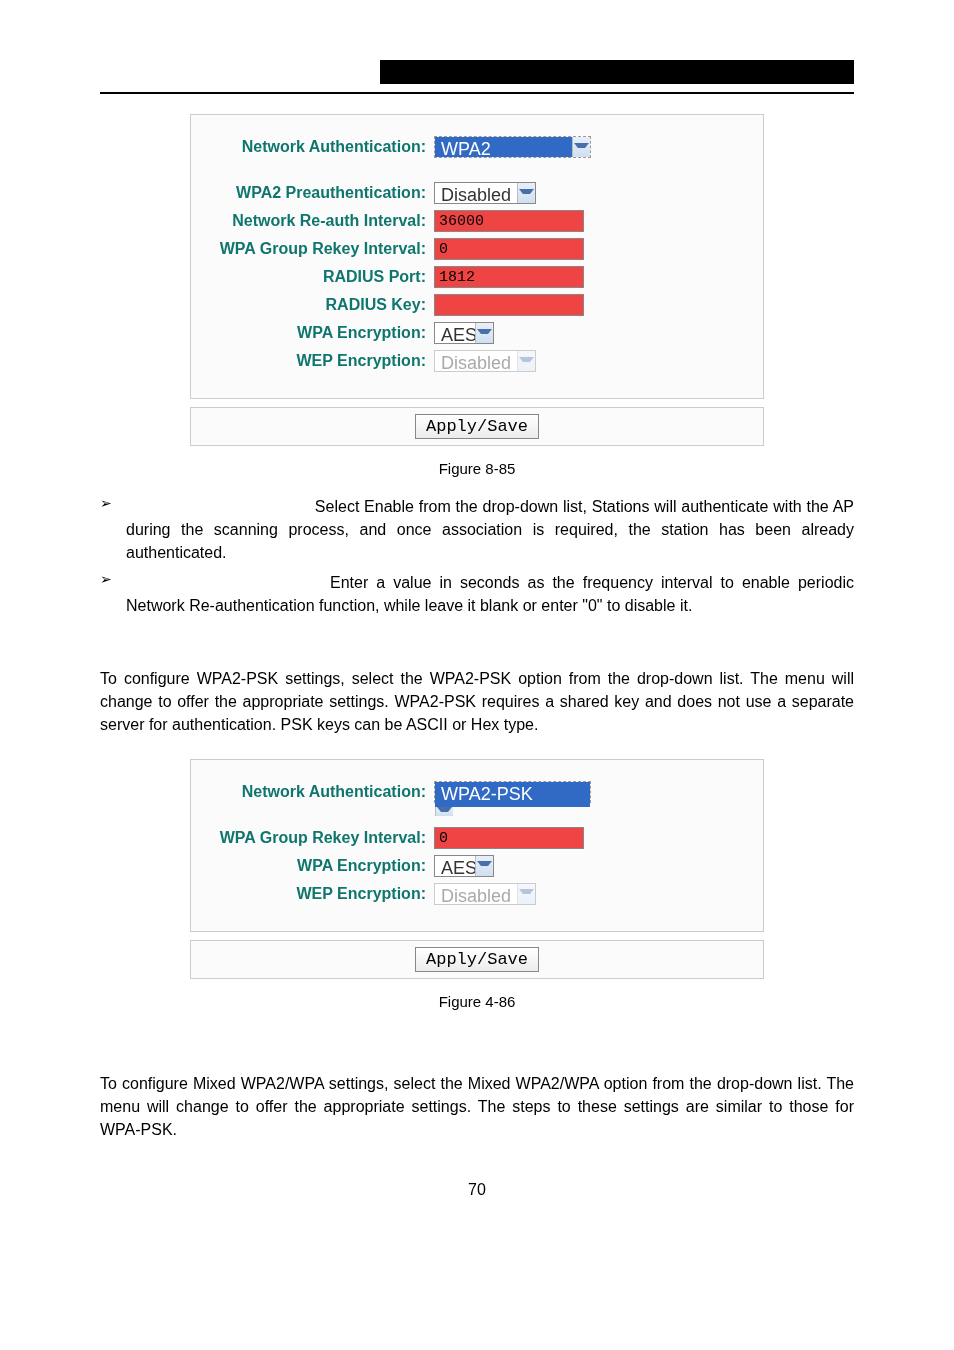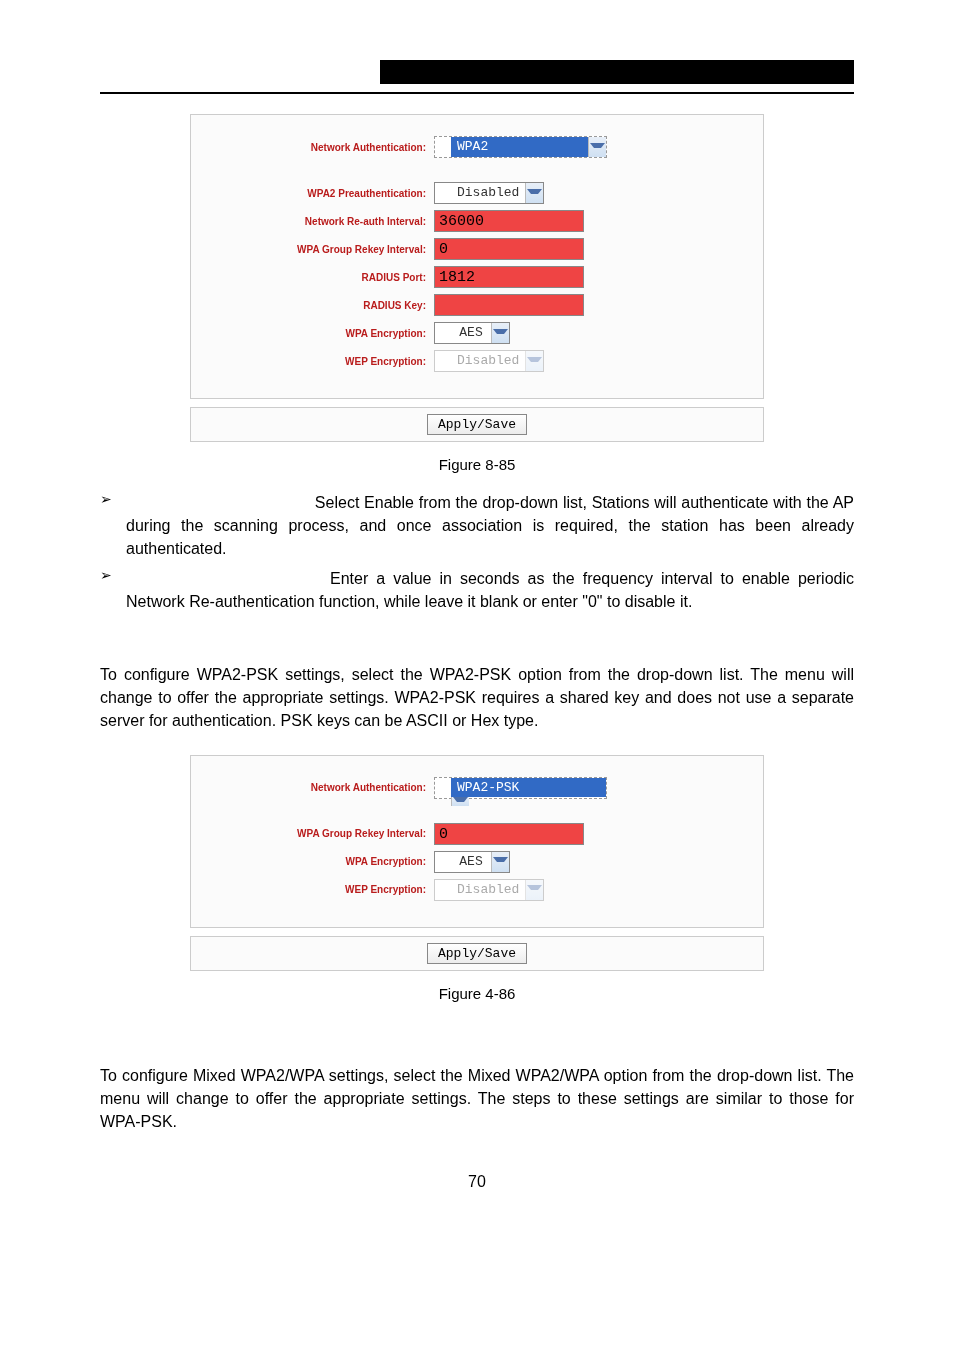--- a/index.html
+++ b/index.html
@@ -31,33 +31,32 @@
     }
     .form-row {
       display: flex;
       align-items: center;
       margin: 6px 0;
     }
     .form-label {
       width: 235px;
       text-align: right;
       font-weight: bold;
-      font-size: 10px;
-      color: #b91c1c;
+      font-size: 16px;
+      color: #0f766e;
       padding-right: 8px;
     }
     .select-wrap {
       display: inline-flex;
       align-items: stretch;
       border: 1px dashed #999;
       background: #fff;
-      font-family: Liberation Mono, monospace;
-      font-size: 13px;
+      font-family: Liberation Sans, sans-serif;
+      font-size: 18px;
       height: 20px;
-      padding-left: 16px;
     }
     .select-sel {
       background: #316ac5;
       color: #fff;
       padding: 2px 6px;
     }
     .select-plain {
       padding: 2px 6px;
       color: #333;
       text-align: center;
@@ -95,21 +94,21 @@
       margin: 8px 90px 0 90px;
       border: 1px solid #ccc;
       background: #fbfbfb;
       padding: 6px 0;
     }
     .apply-btn {
       display: inline-block;
       border: 1px solid #888;
       background: linear-gradient(#fff,#ececec);
       font-family: "Courier New", monospace;
-      font-size: 13px;
+      font-size: 17px;
       padding: 2px 10px;
     }
     .fig-caption {
       text-align: center;
       font-size: 15px;
       margin: 14px 0 18px 0;
     }
     .bullet-block {
       display: flex;
       margin: 6px 0;

